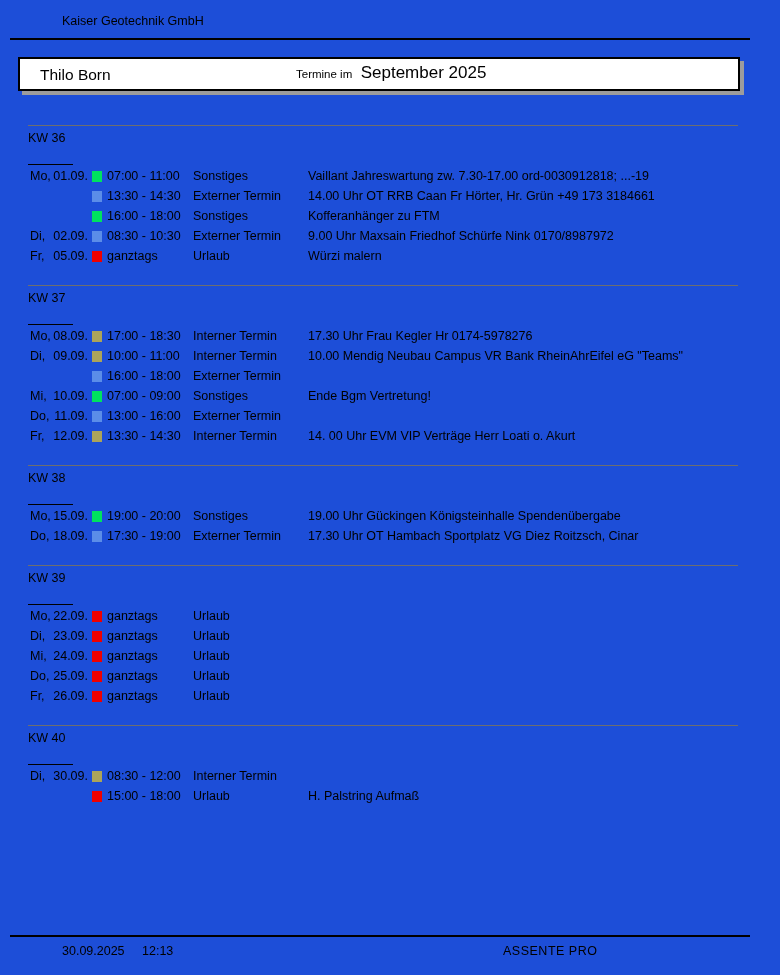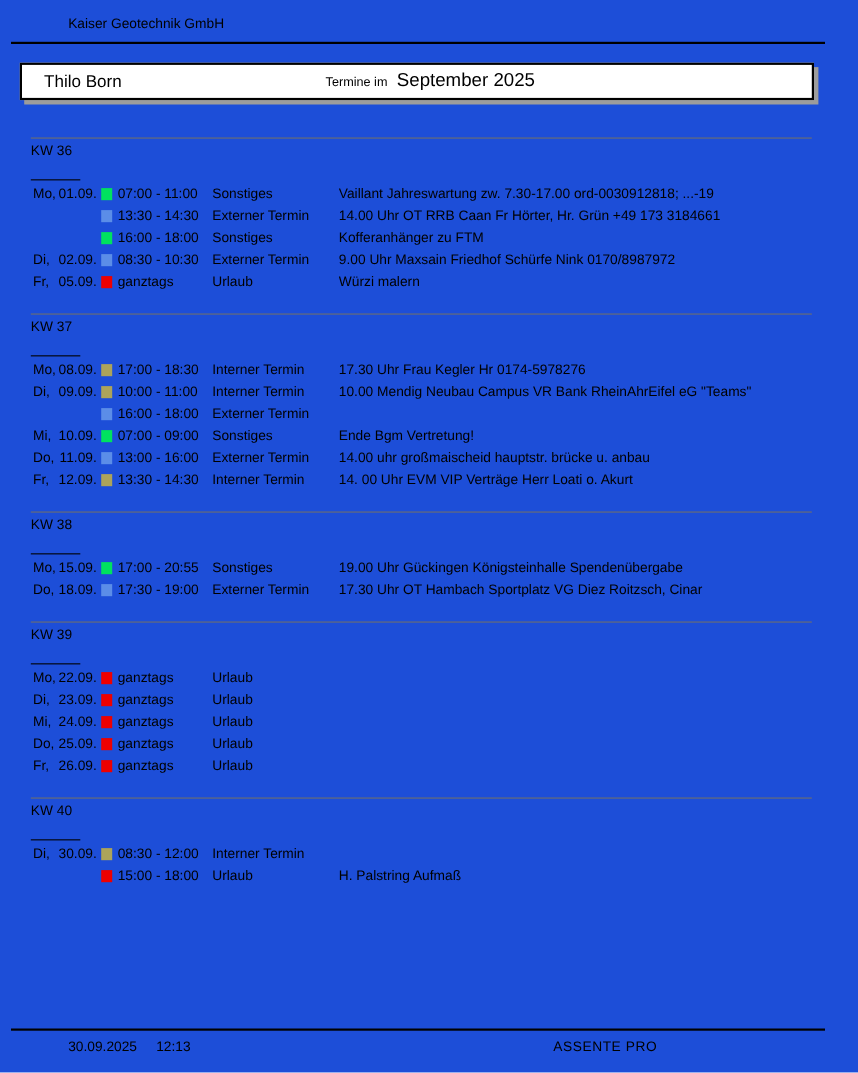--- a/index.html
+++ b/index.html
@@ -169,21 +169,20 @@
           <span class="desc">Ende Bgm Vertretung!</span>
         </div>
         <div class="row">
           <span class="daydate">
               <span>Do,</span>
               <span>11.09.</span>
             </span>
           <span class="sq" style="background-color: rgb(91, 141, 232);"></span>
           <span class="time">13:00 - 16:00</span>
           <span class="type">Externer Termin</span>
-          <span class="desc">14.00 uhr großmaischeid hauptstr. brücke u. anbau</span>
         </div>
         <div class="row">
           <span class="daydate">
               <span>Fr,</span>
               <span>12.09.</span>
             </span>
           <span class="sq" style="background-color: rgb(172, 164, 90);"></span>
           <span class="time">13:30 - 14:30</span>
           <span class="type">Interner Termin</span>
           <span class="desc">14. 00 Uhr EVM VIP Verträge Herr Loati o. Akurt</span>
@@ -194,21 +193,21 @@
     <section class="week">
       <div class="week-rule"></div>
       <div class="kw-wrap"><span class="kw">KW 38</span></div>
       <div class="rows">
         <div class="row">
           <span class="daydate">
               <span>Mo,</span>
               <span>15.09.</span>
             </span>
           <span class="sq" style="background-color: rgb(0, 226, 95);"></span>
-          <span class="time">17:00 - 20:55</span>
+          <span class="time">19:00 - 20:00</span>
           <span class="type">Sonstiges</span>
           <span class="desc">19.00 Uhr Gückingen Königsteinhalle Spendenübergabe</span>
         </div>
         <div class="row">
           <span class="daydate">
               <span>Do,</span>
               <span>18.09.</span>
             </span>
           <span class="sq" style="background-color: rgb(91, 141, 232);"></span>
           <span class="time">17:30 - 19:00</span>

